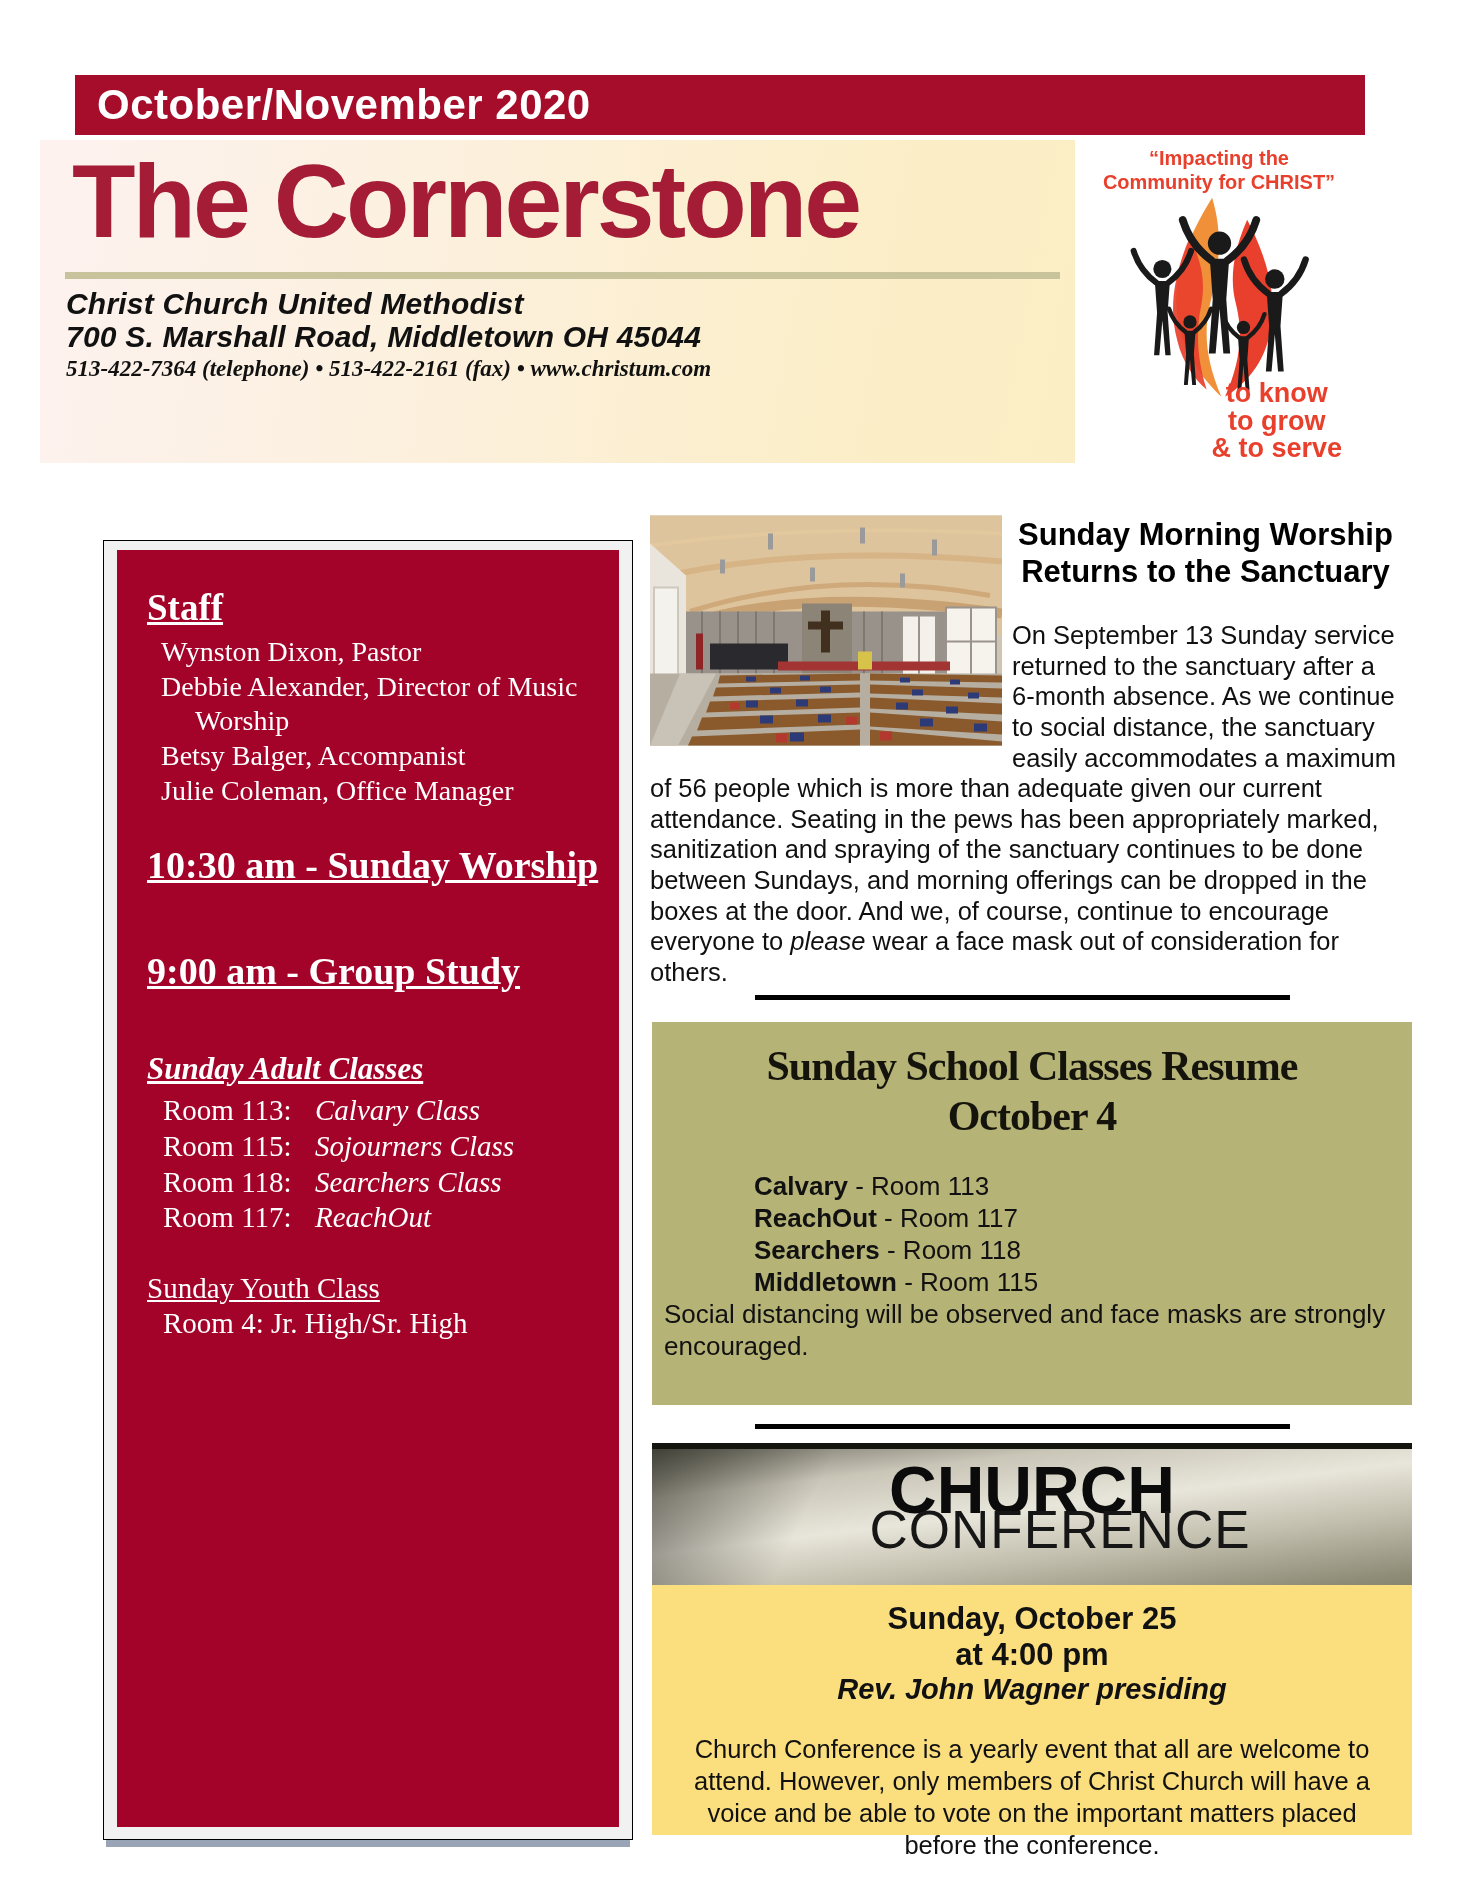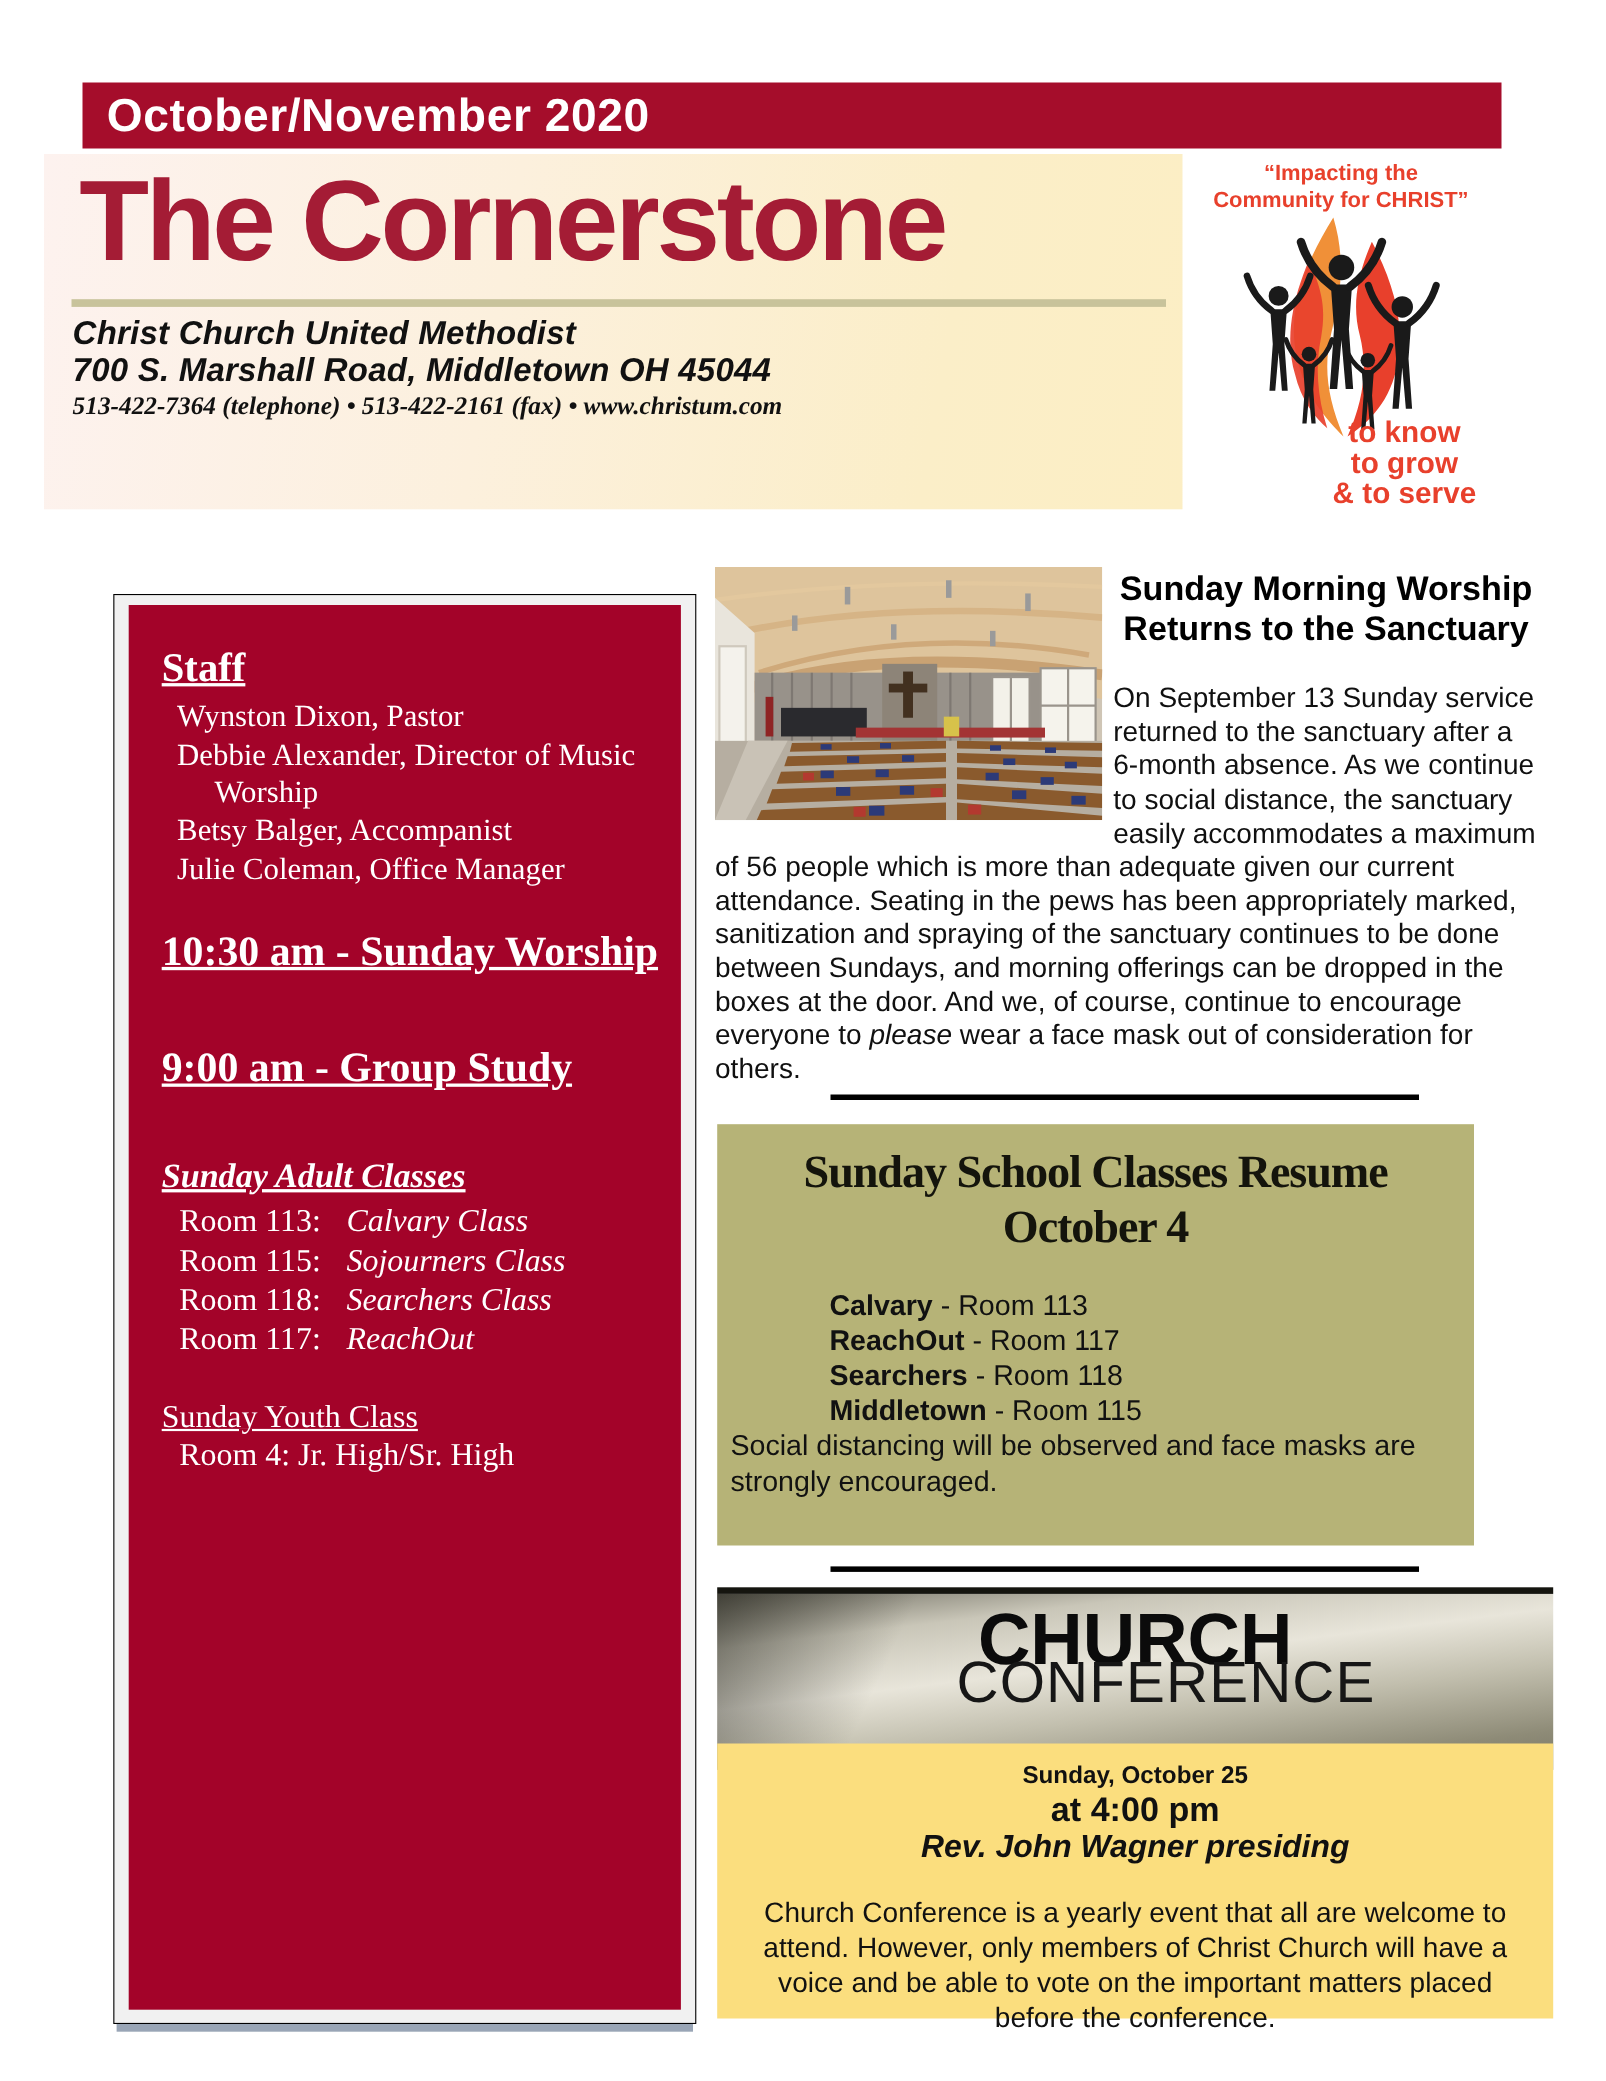--- a/index.html
+++ b/index.html
@@ -64,42 +64,42 @@
   .photo{float:left;width:352px;height:231px;margin:2px 10px 4px 0;display:block;}
   .article-title{font-size:31px;font-weight:bold;text-align:center;line-height:1.18;
     margin:4px 0 30px;padding:0 4px;color:#000;}
   .article-body{font-size:25.5px;line-height:1.2;color:#101010;text-align:left;}
 
   .black-rule{position:absolute;height:5px;background:#000;left:755px;width:535px;}
   .rule-1{top:995px;}
   .rule-2{top:1424px;}
 
   
-  .olive-box{position:absolute;left:652px;top:1022px;width:688px;height:383px;
+  .olive-box{position:absolute;left:652px;top:1022px;width:760px;height:383px;
     background:var(--olive);box-sizing:border-box;color:#111;}
   .ss-title{margin-top:20px;text-align:center;font-family:"Liberation Serif",serif;
     font-weight:bold;font-size:42px;line-height:1.18;letter-spacing:-1px;color:#14140c;}
   .ss-body{margin-top:30px;padding:0 12px;font-size:26px;line-height:1.23;}
   .ss-class-row{padding-left:90px;}
   .ss-class-name{font-weight:bold;}
 
   
   .conf-banner{position:absolute;left:652px;top:1443px;width:760px;height:166px;
     box-sizing:border-box;border-top:6px solid #15150f;
     background:
       linear-gradient(115deg, rgba(20,20,14,.5) 0%, rgba(255,255,255,0) 22%),
       linear-gradient(173deg,#6e6c60 0%,#c9c6b8 20%,#e8e5da 42%,#c2bfae 62%,#8e8b77 86%,#7a7765 100%);
     overflow:hidden;}
   .conf-word1{text-align:center;font-size:66px;font-weight:bold;color:#0b0b0b;
     line-height:1;margin-top:8px;letter-spacing:0;}
   .conf-word2{text-align:center;font-size:53px;font-weight:normal;color:#161616;
     margin-top:-24px;letter-spacing:1px;padding-left:56px;}
   .yellow-box{position:absolute;left:652px;top:1585px;width:760px;height:250px;
     background:var(--yellow);text-align:center;color:#111;box-sizing:border-box;}
-  .conf-date{margin-top:16px;font-size:22px;font-weight:bold;}
+  .conf-date{margin-top:16px;font-size:31px;font-weight:bold;}
   .conf-time{font-size:31px;font-weight:bold;}
   .conf-presider{font-size:29px;font-weight:bold;font-style:italic;}
   .conf-body{margin-top:28px;padding:0 28px;font-size:25.5px;line-height:1.25;}
 </style>
 </head>
 <body>
 
 <div class="page">
 
   <div class="top-banner">

